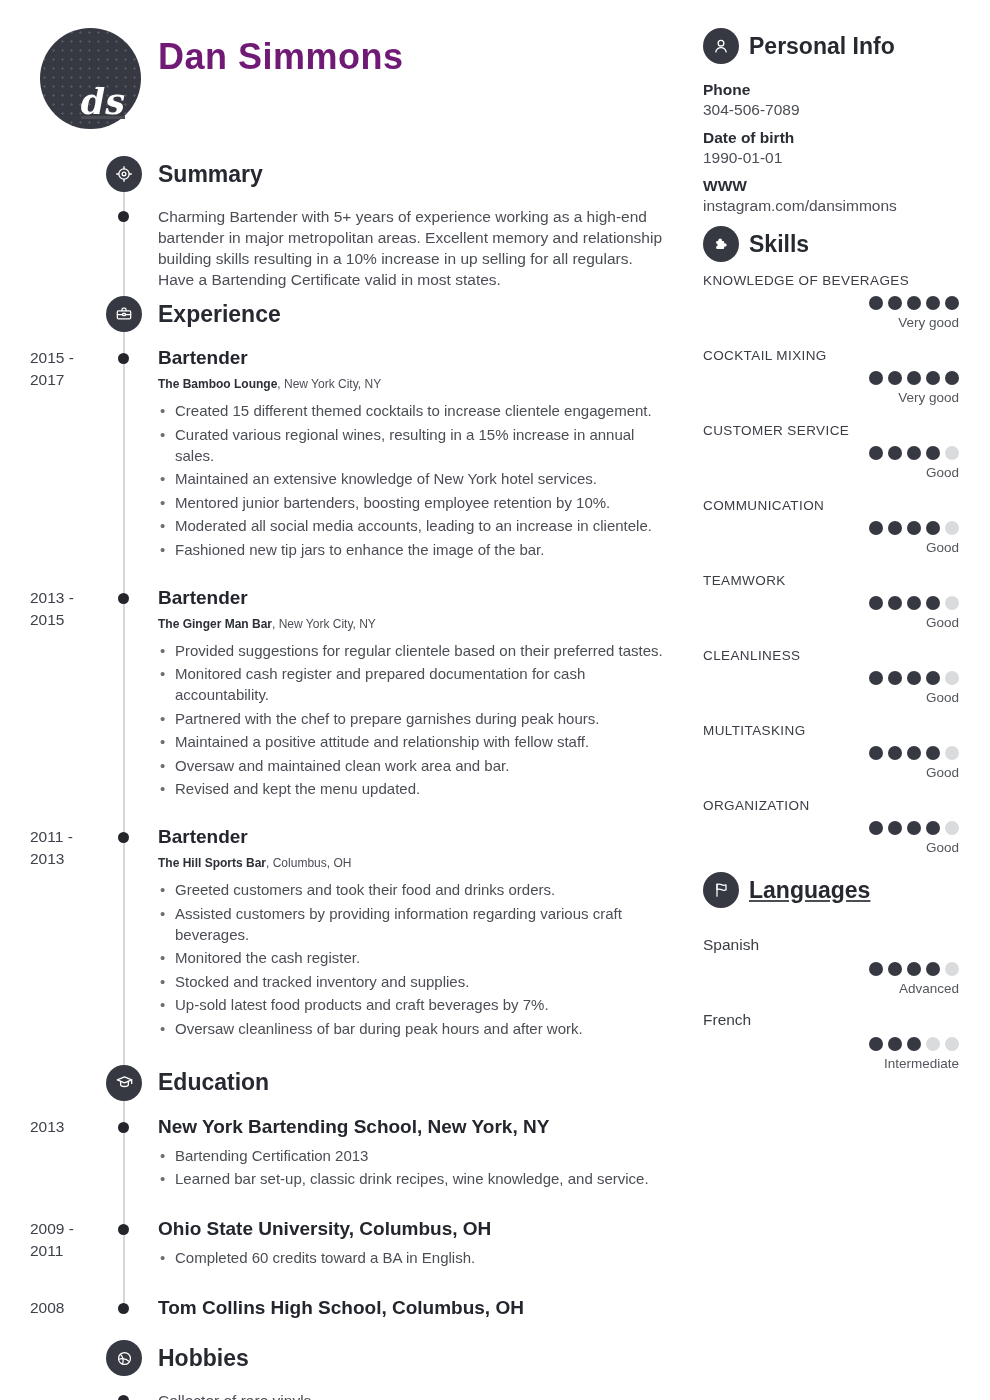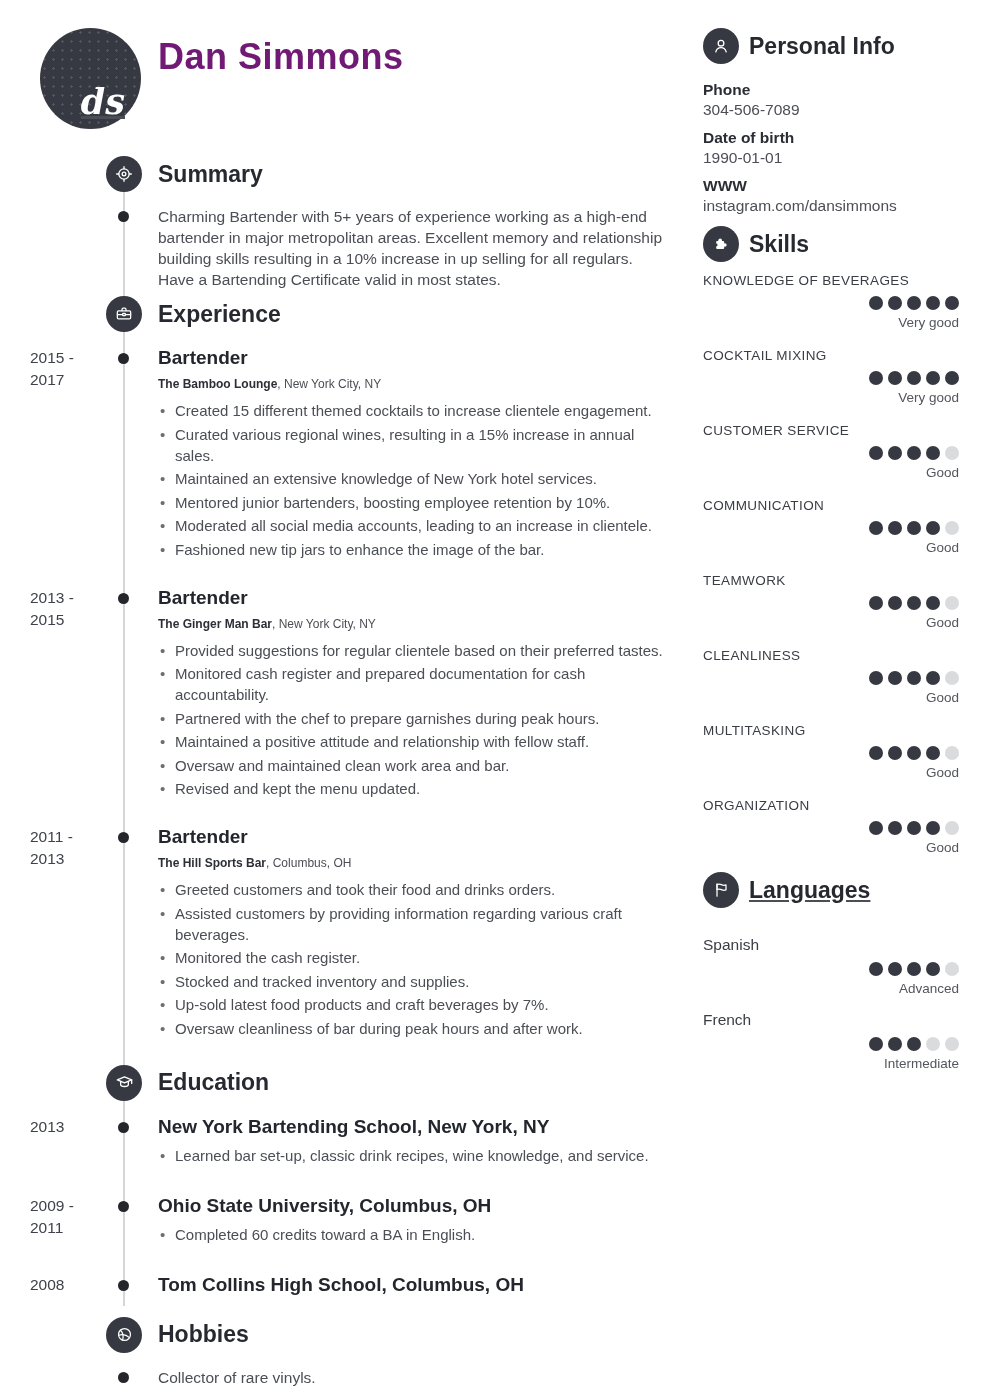--- a/index.html
+++ b/index.html
@@ -209,20 +209,21 @@
       </header>
 
       <article class="entry edu-entry">
         <span class="tl-dot"></span>
         <div class="entry-dates">
           <div>2013</div>
           <div></div>
         </div>
         <h3 class="entry-role">New York Bartending School, New York, NY</h3>
         <ul class="bullets" style="margin-top:6px;">
+          <li>Bartending Certification 2013</li>
           <li>Learned bar set-up, classic drink recipes, wine knowledge, and service.</li>
         </ul>
       </article>
 
       <article class="entry edu-entry">
         <span class="tl-dot"></span>
         <div class="entry-dates">
           <div>2009 -</div>
           <div>2011</div>
         </div>

